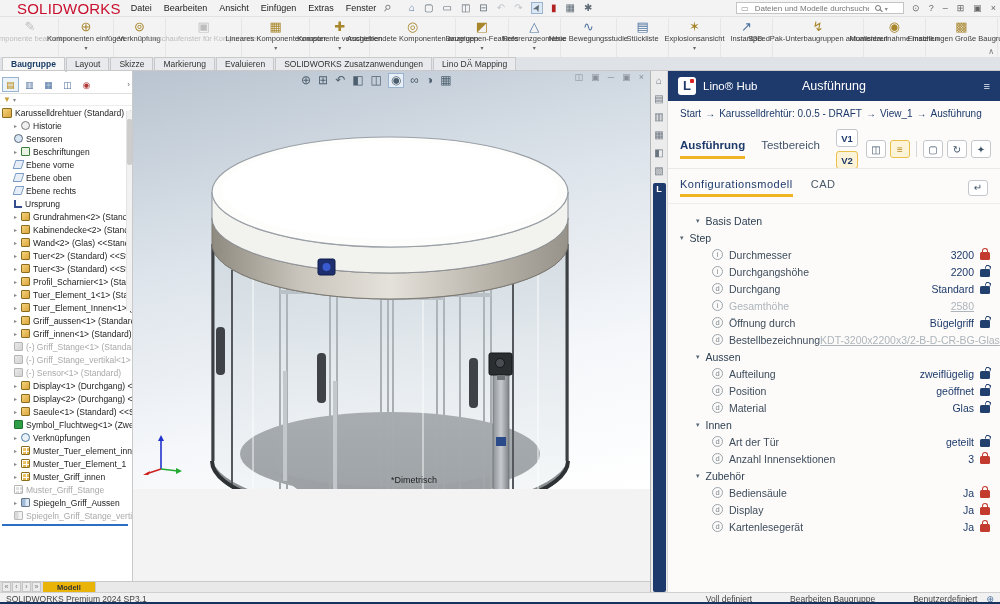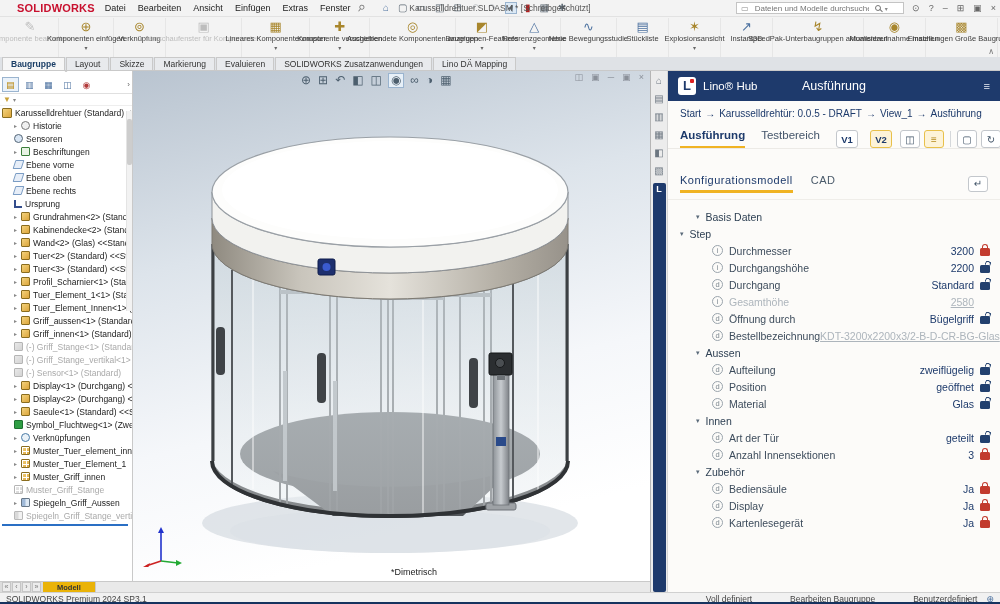--- a/index.html
+++ b/index.html
@@ -3,21 +3,21 @@
 <meta charset="utf-8">
 <style>
   html,body{margin:0;padding:0;background:#888;}
   *{box-sizing:border-box;font-family:"Liberation Sans",sans-serif;}
   .app{position:relative;width:1000px;height:604px;background:#f3f3f3;overflow:hidden;border-bottom:2px solid #16335f;}
 
   
   .titlebar{height:16px;background:#f3f3f3;display:flex;align-items:center;padding:0 4px;font-size:9px;color:#333;position:relative;}
   .swlogo{display:flex;align-items:center;gap:2px;margin-right:10px;}
   .swlogo .swmark{color:#c8102e;font-weight:bold;font-size:9px;font-style:italic;margin-top:48px;}
-  .swlogo .swname{color:#c8102e;font-weight:bold;font-size:11px;letter-spacing:.2px;}
+  .swlogo .swname{color:#c8102e;font-weight:normal;font-size:15px;letter-spacing:.2px;}
   .menus{display:flex;gap:12px;}
   .menu-item{cursor:default;color:#222;}
   .pin{color:#777;font-size:9px;margin-left:8px;transform:rotate(40deg);}
   .qat{display:flex;gap:9px;margin-left:18px;align-items:center;}
   .qbtn{color:#5f6b76;font-size:10px;line-height:10px;position:relative;}
   .qbtn.disabled{color:#c2c6ca;}
   .qbtn.selected{outline:1px solid #9ab4cf;background:#dce9f5;padding:0 1px;}
   .qbtn[data-ic="rebuild"]{color:#b22222;}
   .qbtn[data-ic="home"]{color:#4d72a0;}
   .qcaret{font-size:6px;color:#888;margin-left:-4px;}
@@ -77,21 +77,21 @@
   .ti[data-tic="mirror"]{background:linear-gradient(90deg,#9fb9d8 49%,#dce8f4 51%);border-color:#678;}
   .ti[data-tic="fluchtweg"]{background:#2f9e44;border-color:#1e7031;}
   .ti.grayic{filter:grayscale(1);opacity:.5;}
   .tlabel.graytext{color:#a9a9a9;}
   .rollback{height:2px;background:#2a6fc4;margin:2px 4px 0 2px;}
   .ftree-scroll{position:absolute;top:40px;right:0;width:6px;height:200px;background:#f2f2f2;border-left:1px solid #e4e4e4;}
   .ftree-thumb{position:absolute;top:8px;left:0;width:5px;height:46px;background:#cdcdcd;border-radius:2px;}
   .splitter-tab{position:absolute;right:-7px;top:240px;width:7px;height:34px;background:#e4e7ea;border:1px solid #b9bcbf;border-left:none;border-radius:0 3px 3px 0;display:flex;align-items:center;justify-content:center;color:#667;font-size:7px;z-index:5;}
 
   
-  .viewport{position:relative;width:517px;height:510px;overflow:hidden;}
+  .viewport{position:relative;width:517px;height:418px;overflow:hidden;}
   .hud{position:absolute;top:3px;left:168px;display:flex;align-items:center;gap:7px;z-index:4;}
   .hudbtn{color:#4d5f6e;font-size:12px;line-height:13px;position:relative;}
   .hudbtn.selected{outline:1px solid #9ab4cf;background:#e7f0f8;padding:0 2px;}
   .docwin{position:absolute;top:1px;right:6px;display:flex;gap:8px;z-index:4;color:#8a9099;font-size:9px;}
   .viewlabel{position:absolute;left:258px;bottom:4px;font-size:9px;color:#222;z-index:4;}
   .triad{position:absolute;left:8px;bottom:14px;z-index:4;}
 
   
   .rightpanel{width:350px;display:flex;border-left:1px solid #b5b5b5;background:#fcfbf9;}
   .taskstrip{width:17px;background:#ececec;border-right:1px solid #d5d5d5;display:flex;flex-direction:column;align-items:center;padding-top:4px;gap:7px;}
@@ -109,21 +109,21 @@
   .bc-arrow{color:#1d3a6b;}
   .lino-tabs{display:flex;align-items:center;padding:6px 12px 0 12px;gap:16px;}
   .ltab{font-size:11.5px;color:#44556a;padding-bottom:5px;border-bottom:3px solid transparent;}
   .ltab.active{color:#1d3a6b;font-weight:bold;border-bottom-color:#f0b323;}
   .ltab-tools{margin-left:auto;display:flex;align-items:center;gap:4px;}
   .vbtn{min-width:22px;height:18px;border:1px solid #c3c7cc;border-radius:3px;background:#fff;color:#1d3a6b;font-size:9.5px;font-weight:bold;display:flex;align-items:center;justify-content:center;padding:0 3px;}
   .vbtn.active{background:#fdf3d8;border-color:#e8c04a;}
   .ibtn{width:20px;height:18px;border:1px solid #c3c7cc;border-radius:3px;background:#fff;color:#3f5266;font-size:10px;display:flex;align-items:center;justify-content:center;}
   .ibtn.active{background:#fdf3d8;border-color:#e8c04a;color:#b58a1e;}
   .ttsep{width:1px;height:16px;background:#d5d8db;margin:0 2px;}
-  .subtabs{display:flex;align-items:center;gap:30px;padding:25px 12px 0 12px;border-top:1px solid #eceae6;margin-top:-1px;}
+  .subtabs{display:flex;align-items:center;gap:30px;padding:9px 12px 0 12px;border-top:1px solid #eceae6;margin-top:-1px;}
   .stab{font-size:11px;letter-spacing:.5px;color:#4a5a6a;padding-bottom:4px;border-bottom:3px solid transparent;}
   .stab.active{color:#1d3a6b;border-bottom-color:#f0b323;}
   .stab-right{margin-left:auto;width:20px;height:16px;border:1px solid #c3c7cc;border-radius:3px;background:#fff;color:#3f5266;font-size:10px;display:flex;align-items:center;justify-content:center;}
   .lino-body{flex:1;padding:8px 10px 0 4px;overflow:hidden;background:#fcfbf9;border-top:1px solid #efede9;margin-top:6px;}
   .lrow{display:flex;align-items:center;height:17px;font-size:10.5px;}
   .gcaret{color:#5a6a7a;font-size:7px;margin-right:6px;}
   .gcaret::before{content:"▾";}
   .glv-0{padding-left:8px;}
   .glv-1{padding-left:24px;}
   .frow{padding-left:40px;}
@@ -260,21 +260,20 @@
         <span class="qbtn disabled" data-ic="redo"></span>
 
         <span class="qbtn selected" data-ic="select"></span>
 
         <span class="qbtn" data-ic="rebuild"></span>
 
         <span class="qbtn" data-ic="display-grid"></span>
 
         <span class="qbtn" data-ic="options"></span>
       </div>
-    <div class="doc-title">Karusselldrehtuer.SLDASM * [Schreibgeschützt]</div>
     <div class="tb-right">
       <div class="searchbox">
         <span class="fold-ic">▭</span>
         <input readonly="" placeholder="Dateien und Modelle durchsuchen" style="">
         <span class="mag"></span>
         <span class="qcaret" style="margin-left:0;">▾</span>
       </div>
       <div style="display:flex;gap:9px;">
 
       <span class="winbtn" data-ic="user"></span>
@@ -831,21 +830,21 @@
 
           </div>
 
         <div class="lino-tabs">
           <span style="display:flex;gap:16px;">
 
           <span class="ltab active">Ausführung</span>
               <span class="ltab">Testbereich</span>
             </span>
           <span class="ltab-tools">
-            <span style="display:flex;gap:12px;">
+            <span style="display:flex;gap:4px;flex-direction:column;">
 
             <span class="vbtn">V1</span>
                 <span class="vbtn active">V2</span>
               </span>
             <span style="display:flex;gap:4px;margin-left:4px;">
 
             <span class="ibtn" data-ic="layout-columns-icon"></span>
                 <span class="ibtn active" data-ic="layout-list-icon"></span>
               </span>
             <span class="ttsep"></span>

